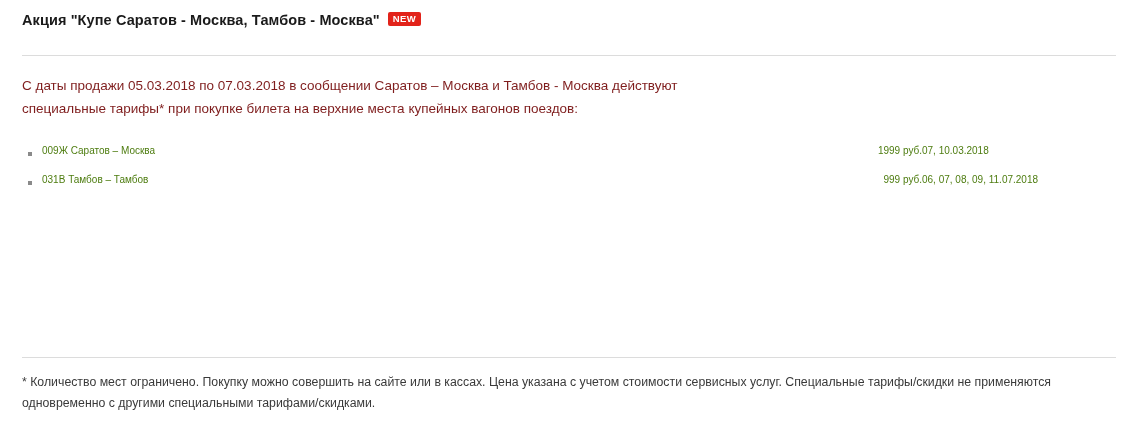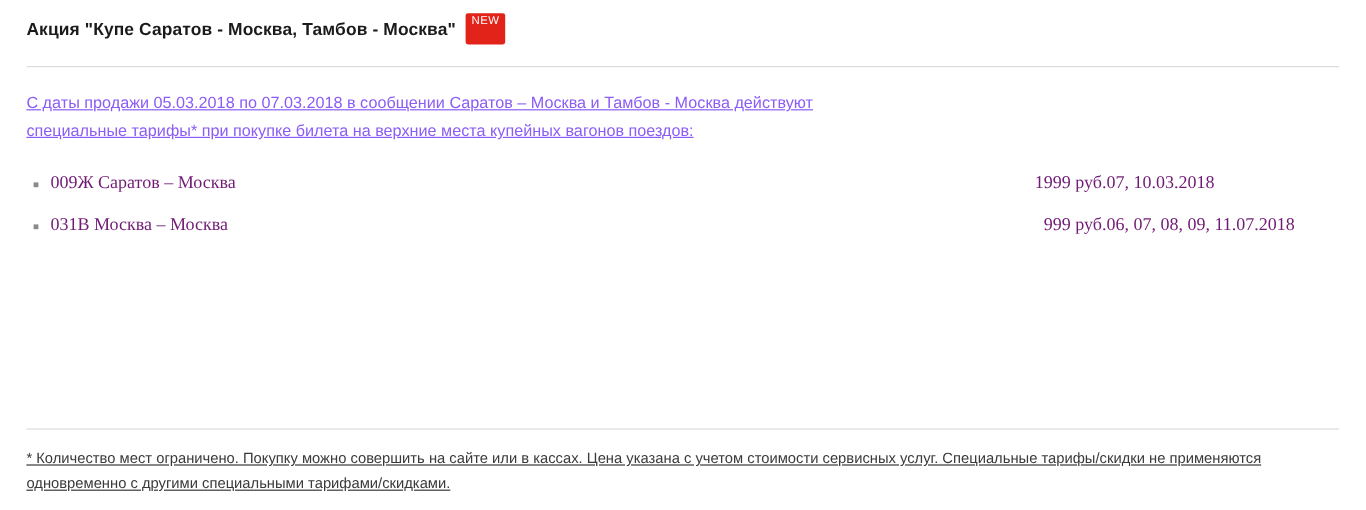--- a/index.html
+++ b/index.html
@@ -36,23 +36,23 @@
     font-weight: bold;
     color: #1a1a1a;
     letter-spacing: 0.1px;
     white-space: nowrap;
   }
   .badge-new {
     display: inline-block;
     background: #e2231a;
     color: #ffffff;
     font-size: 9.5px;
-    font-weight: normal;
+    font-weight: bold;
     letter-spacing: 0.4px;
-    padding: 2px 5px 14px 5px;
+    padding: 2px 5px 2px 5px;
     border-radius: 2px;
     line-height: 1;
     position: relative;
     top: -1px;
   }
 
   .divider-top {
     position: absolute;
     left: 22px;
     top: 55px;
@@ -62,38 +62,36 @@
   }
 
   
   .intro {
     position: absolute;
     left: 22px;
     top: 74px;
     width: 690px;
     font-size: 13.5px;
     line-height: 23px;
-    color: #8b5cf6;
-    text-decoration: underline;
+    color: #7f1d1d;
   }
 
   
   .train-table {
     position: absolute;
     left: 22px;
     top: 145px;
     width: 1094px;
     border-collapse: collapse;
   }
   .train-table td {
-    font-size: 15px;
-    color: #701a75;
+    font-size: 10px;
+    color: #4d7c0f;
     vertical-align: top;
     padding: 0;
-    font-family: Liberation Serif, serif;
   }
   .col-train {
     width: 710px;
     padding-bottom: 18px !important;
     white-space: nowrap;
   }
   .col-price {
     width: 170px;
     padding-bottom: 18px !important;
     white-space: nowrap;
@@ -130,21 +128,20 @@
 
   
   .footnote {
     position: absolute;
     left: 22px;
     top: 372px;
     width: 1094px;
     font-size: 12.3px;
     line-height: 21px;
     color: #3a3a3a;
-    text-decoration: underline;
   }
 </style>
 </head>
 <body>
 
 <div class="page">
 
   <div class="promo-header">
     <span class="promo-title">Акция "Купе Саратов - Москва, Тамбов - Москва"</span>
     <span class="badge-new">NEW</span>
@@ -160,21 +157,21 @@
         <td class="col-train">
           <span class="bullet"></span>
           <span class="train-name">009Ж Саратов – Москва</span>
         </td>
         <td class="col-price">1999 руб.</td>
         <td class="col-dates">07, 10.03.2018</td>
       </tr>
       <tr class="bullet-row">
         <td class="col-train">
           <span class="bullet"></span>
-          <span class="train-name">031В Москва – Москва</span>
+          <span class="train-name">031В Тамбов – Тамбов</span>
         </td>
         <td class="col-price">999 руб.</td>
         <td class="col-dates">06, 07, 08, 09, 11.07.2018</td>
       </tr>
     </tbody>
   </table>
 
   <div class="divider-bottom"></div>
 
   <div class="footnote">* Количество мест ограничено. Покупку можно совершить на сайте или в кассах. Цена указана с учетом стоимости сервисных услуг. Специальные тарифы/скидки не применяются одновременно с другими специальными тарифами/скидками.</div>

